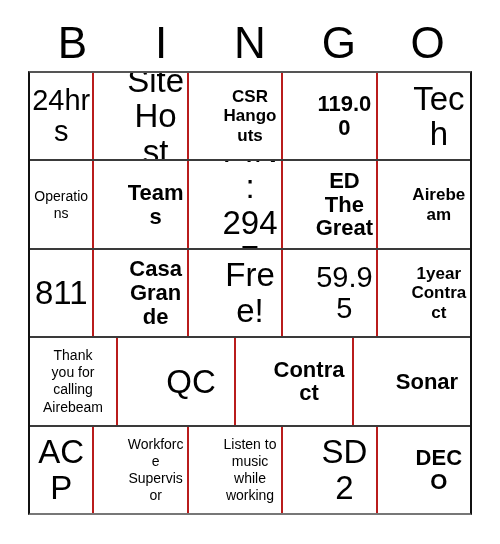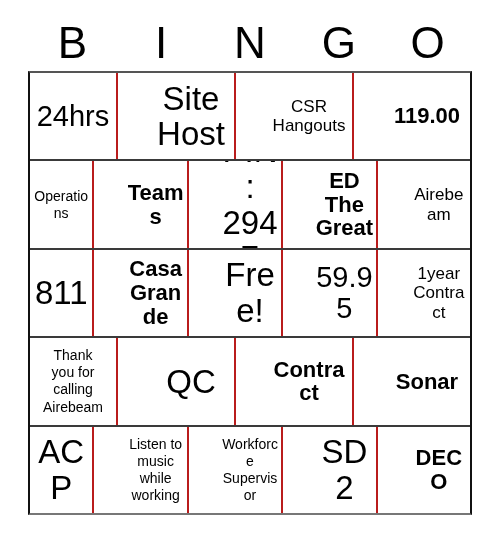--- a/index.html
+++ b/index.html
@@ -76,21 +76,21 @@
   .cell-text {
     display: block;
     width: 100%;
     line-height: 1.08;
     word-wrap: break-word;
     white-space: pre-line;
   }
   .size-xl .cell-text { font-size: 33px; }
   .size-lg .cell-text { font-size: 29px; }
   .size-md .cell-text { font-size: 22px; font-weight: bold; }
-  .size-sm .cell-text { font-size: 17px; line-height: 1.15; }
+  .size-sm .cell-text { font-size: 17px; line-height: 1.15; font-weight: bold; }
   .size-xs .cell-text { font-size: 14px; line-height: 1.22; }
 </style>
 </head>
 <body>
 
 <div id="bingo-card">
 
   <div id="header-row">
     <div class="header-letter">B</div>
     <div class="header-letter">I</div>
@@ -109,20 +109,23 @@
           <span class="cell-text">Site
 Host</span>
         </div>
       <div class="cell size-sm">
           <span class="cell-text">CSR
 Hangouts</span>
         </div>
       <div class="cell size-md">
           <span class="cell-text">119.00</span>
         </div>
+      <div class="cell size-xl">
+          <span class="cell-text">Tech</span>
+        </div>
     </div>
 
     <div class="grid-row">
       <div class="cell size-xs">
           <span class="cell-text">Operations</span>
         </div>
       <div class="cell size-md">
           <span class="cell-text">Teams</span>
         </div>
       <div class="cell size-xl">
@@ -174,29 +177,29 @@
       <div class="cell size-md">
           <span class="cell-text">Sonar</span>
         </div>
     </div>
 
     <div class="grid-row">
       <div class="cell size-xl">
           <span class="cell-text">ACP</span>
         </div>
       <div class="cell size-xs">
+          <span class="cell-text">Workforce
+Supervisor</span>
+        </div>
+      <div class="cell size-xs">
           <span class="cell-text">Listen to
 music
 while
 working</span>
         </div>
-      <div class="cell size-xs">
-          <span class="cell-text">Workforce
-Supervisor</span>
-        </div>
       <div class="cell size-xl">
           <span class="cell-text">SD2</span>
         </div>
       <div class="cell size-md">
           <span class="cell-text">DECO</span>
         </div>
     </div>
 
   </div>
 </div>

